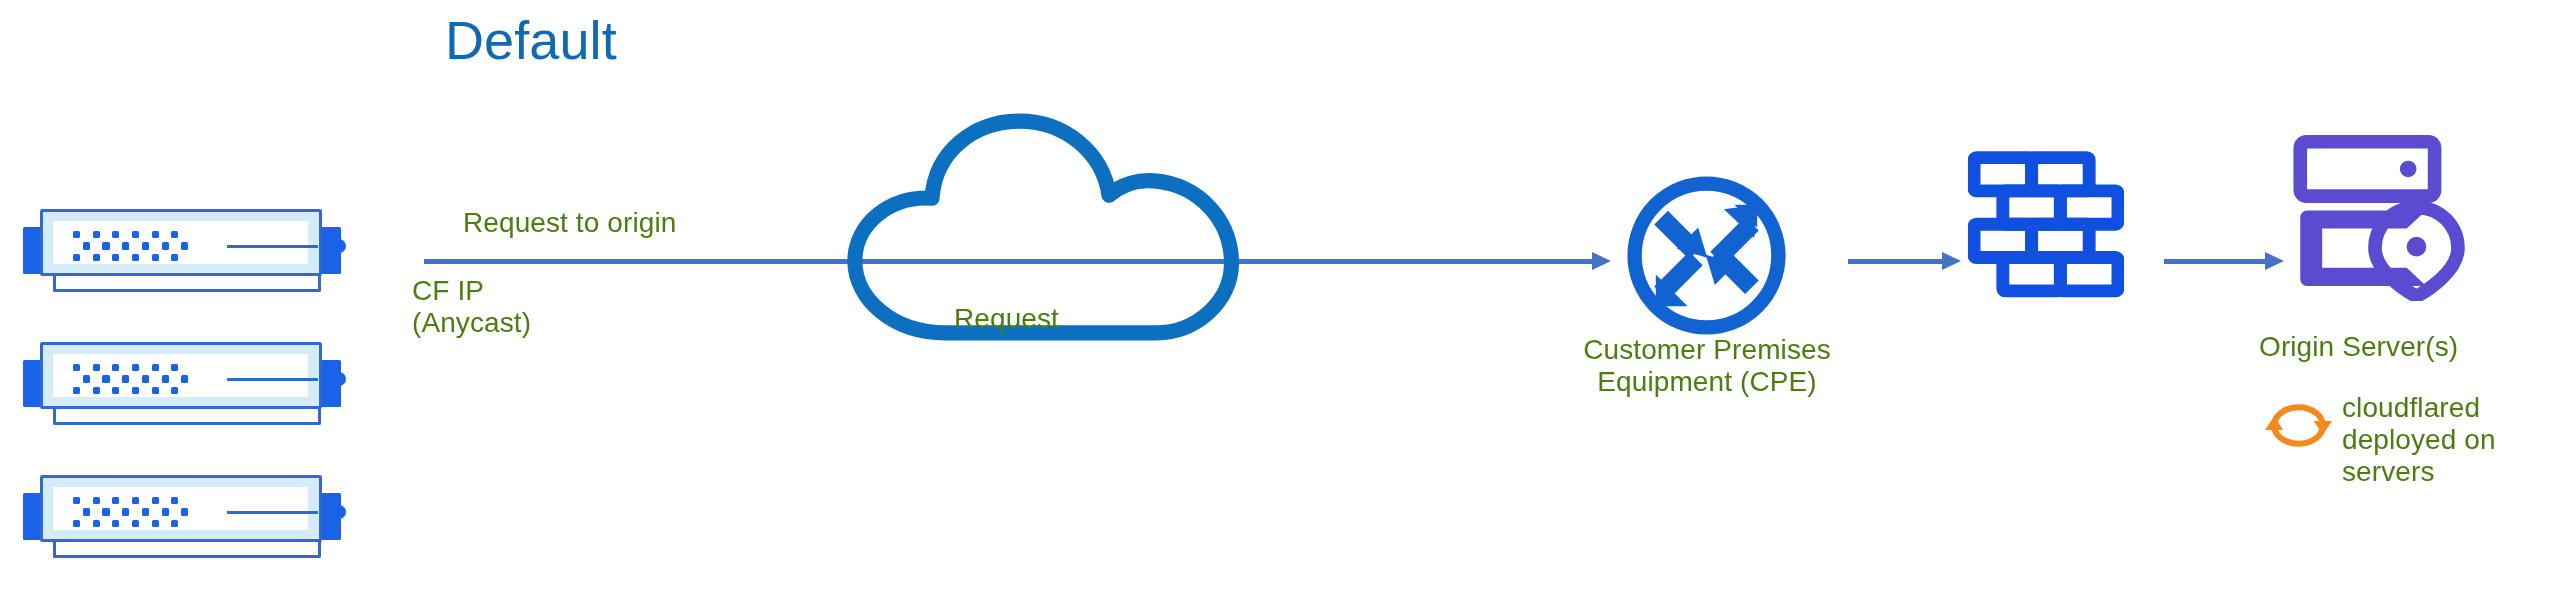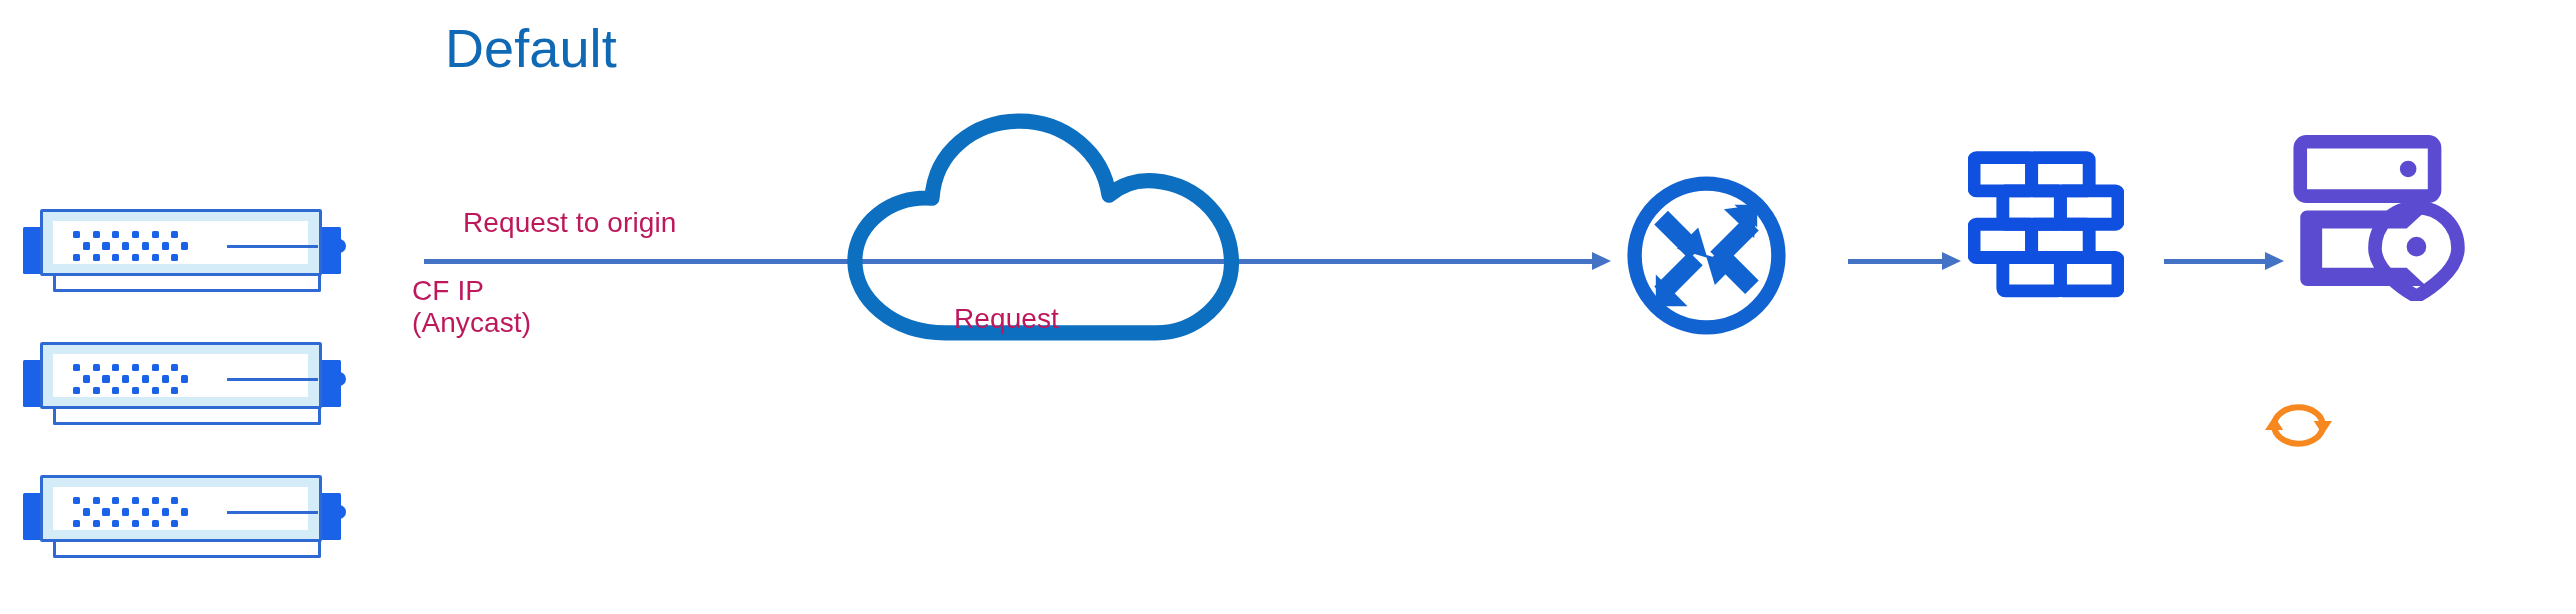--- a/index.html
+++ b/index.html
@@ -11,29 +11,29 @@
   #stage{
     position:relative;
     width:2576px;
     height:614px;
     background:#ffffff;
     overflow:hidden;
   }
   
   .abs{position:absolute;}
   .txt{
-    color:#be185d;
+    color:#4d7c0f;
     line-height:1.14;
     white-space:pre-line;
     letter-spacing:0.1px;
   }
 
   
   #diagram-title{
-    left:445px; top:18px;
+    left:445px; top:10px;
     font-size:54px;
     color:#1069b5;
     font-weight:400;
     text-align:center;
   }
 
   
   #cf-logo{left:180px; top:100px; width:171px; height:100px;}
   #cf-logo .mark{position:absolute;left:13.6px;top:0;width:145px;height:65px;}
   #cf-logo .wordmark{
@@ -257,20 +257,22 @@
         <path d="M58 168 L104 122 L86 104 L40 150 Z"></path>
         <path d="M42 134 L42 176 L84 176 Z"></path>
       </g>
 
       <g fill="#1263d2">
         <path d="M160 160 L114 114 L132 96 L178 142 Z"></path>
         <path d="M108 108 L148 120 L120 148 Z"></path>
       </g>
     </svg>
   </div>
+  <div class="abs txt" id="label-cpe">Customer Premises
+Equipment (CPE)</div>
 
   <div class="abs flow-arrow" style="left:1848px;top:259px;width:114px;">
     <div class="shaft" style="width:94px;"></div>
     <div class="head" style="left:94px;"></div>
   </div>
 
   <div class="abs" id="firewall-icon">
     <svg viewBox="0 0 206 206" width="156" height="156" aria-hidden="true">
       <g fill="none" stroke="#1050e0" stroke-width="17" stroke-linejoin="round">
 
@@ -300,26 +302,30 @@
       <rect x="9" y="9" width="178" height="72" rx="8" fill="none" stroke="#5a4bd0" stroke-width="18"></rect>
       <circle cx="152" cy="45" r="11" fill="#5a4bd0"></circle>
 
       <path d="M18 100 H176 L150 124 H38 V176 H150 L176 200 H18 A9 9 0 0 1 9 191 V109 A9 9 0 0 1 18 100 Z" fill="#5a4bd0"></path>
 
       <path d="M163 96 C131 96 108 121 108 150 C108 180 148 206 163 214
                C178 206 218 180 218 150 C218 121 195 96 163 96 Z" fill="none" stroke="#5a4bd0" stroke-width="18" stroke-linejoin="round"></path>
       <circle cx="163" cy="148" r="13" fill="#5a4bd0"></circle>
     </svg>
   </div>
+  <div class="abs txt" id="label-origin">Origin Server(s)</div>
 
   <div class="abs" id="cloudflared-icon">
     <svg viewBox="0 0 88 88" width="67" height="67" aria-hidden="true">
       <g fill="none" stroke="#f7871f" stroke-width="8" stroke-linecap="butt">
         <path d="M12 44 A32 24 0 0 1 76 44"></path>
         <path d="M76 44 A32 24 0 0 1 12 44"></path>
       </g>
       <path d="M12 32 L24 50 L0 50 Z" fill="#f7871f"></path>
       <path d="M76 56 L64 38 L88 38 Z" fill="#f7871f"></path>
     </svg>
   </div>
+  <div class="abs txt" id="label-cloudflared">cloudflared
+deployed on
+servers</div>
 
 </div>
 
 
 </body></html>

